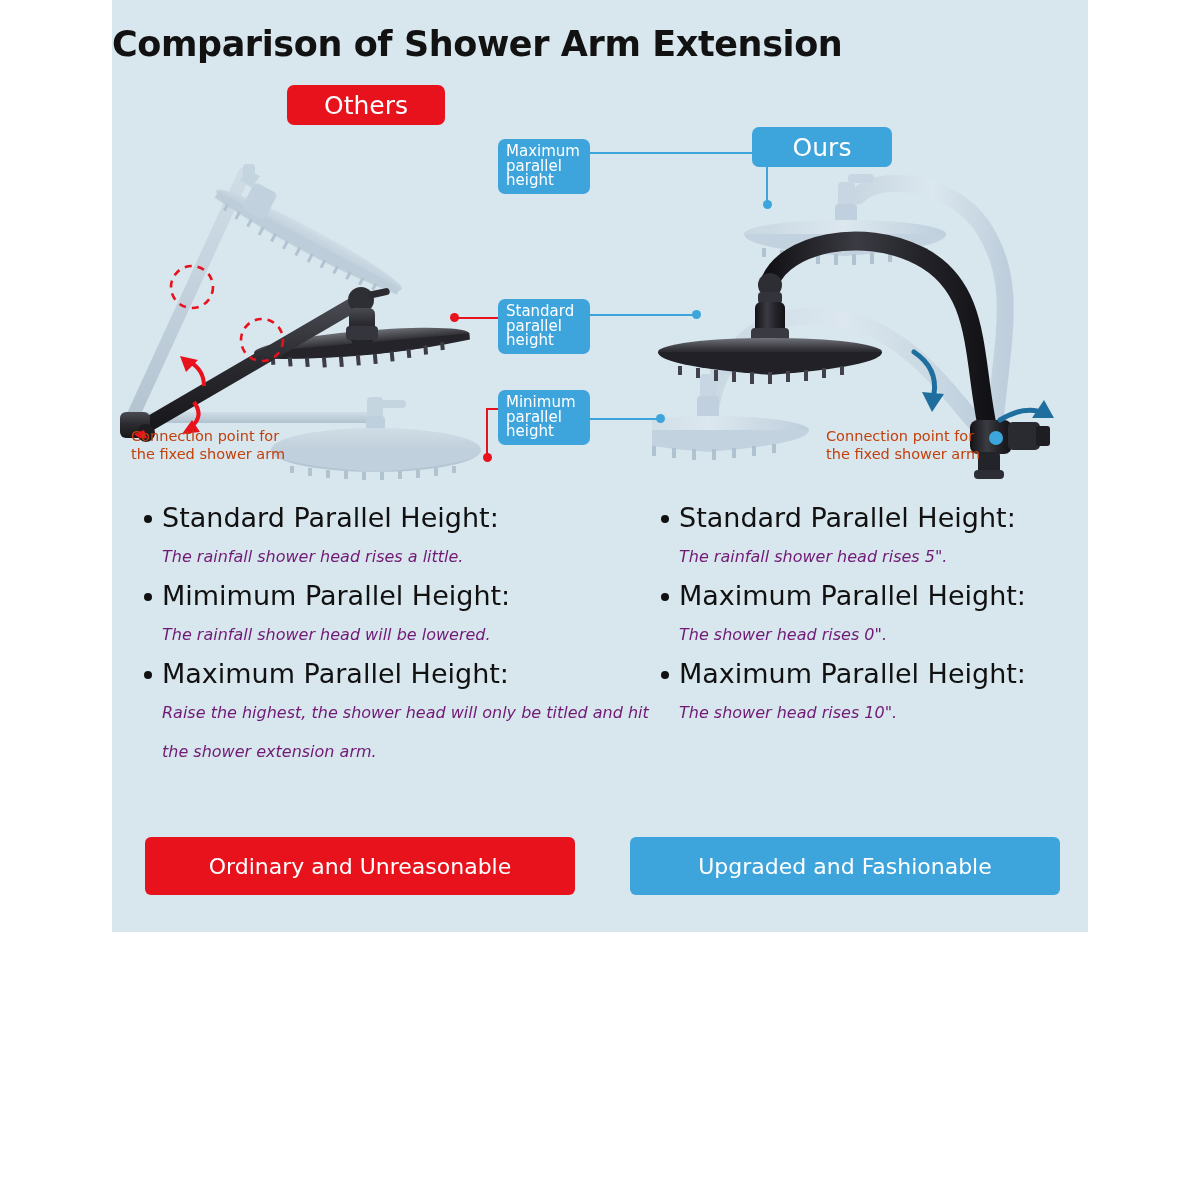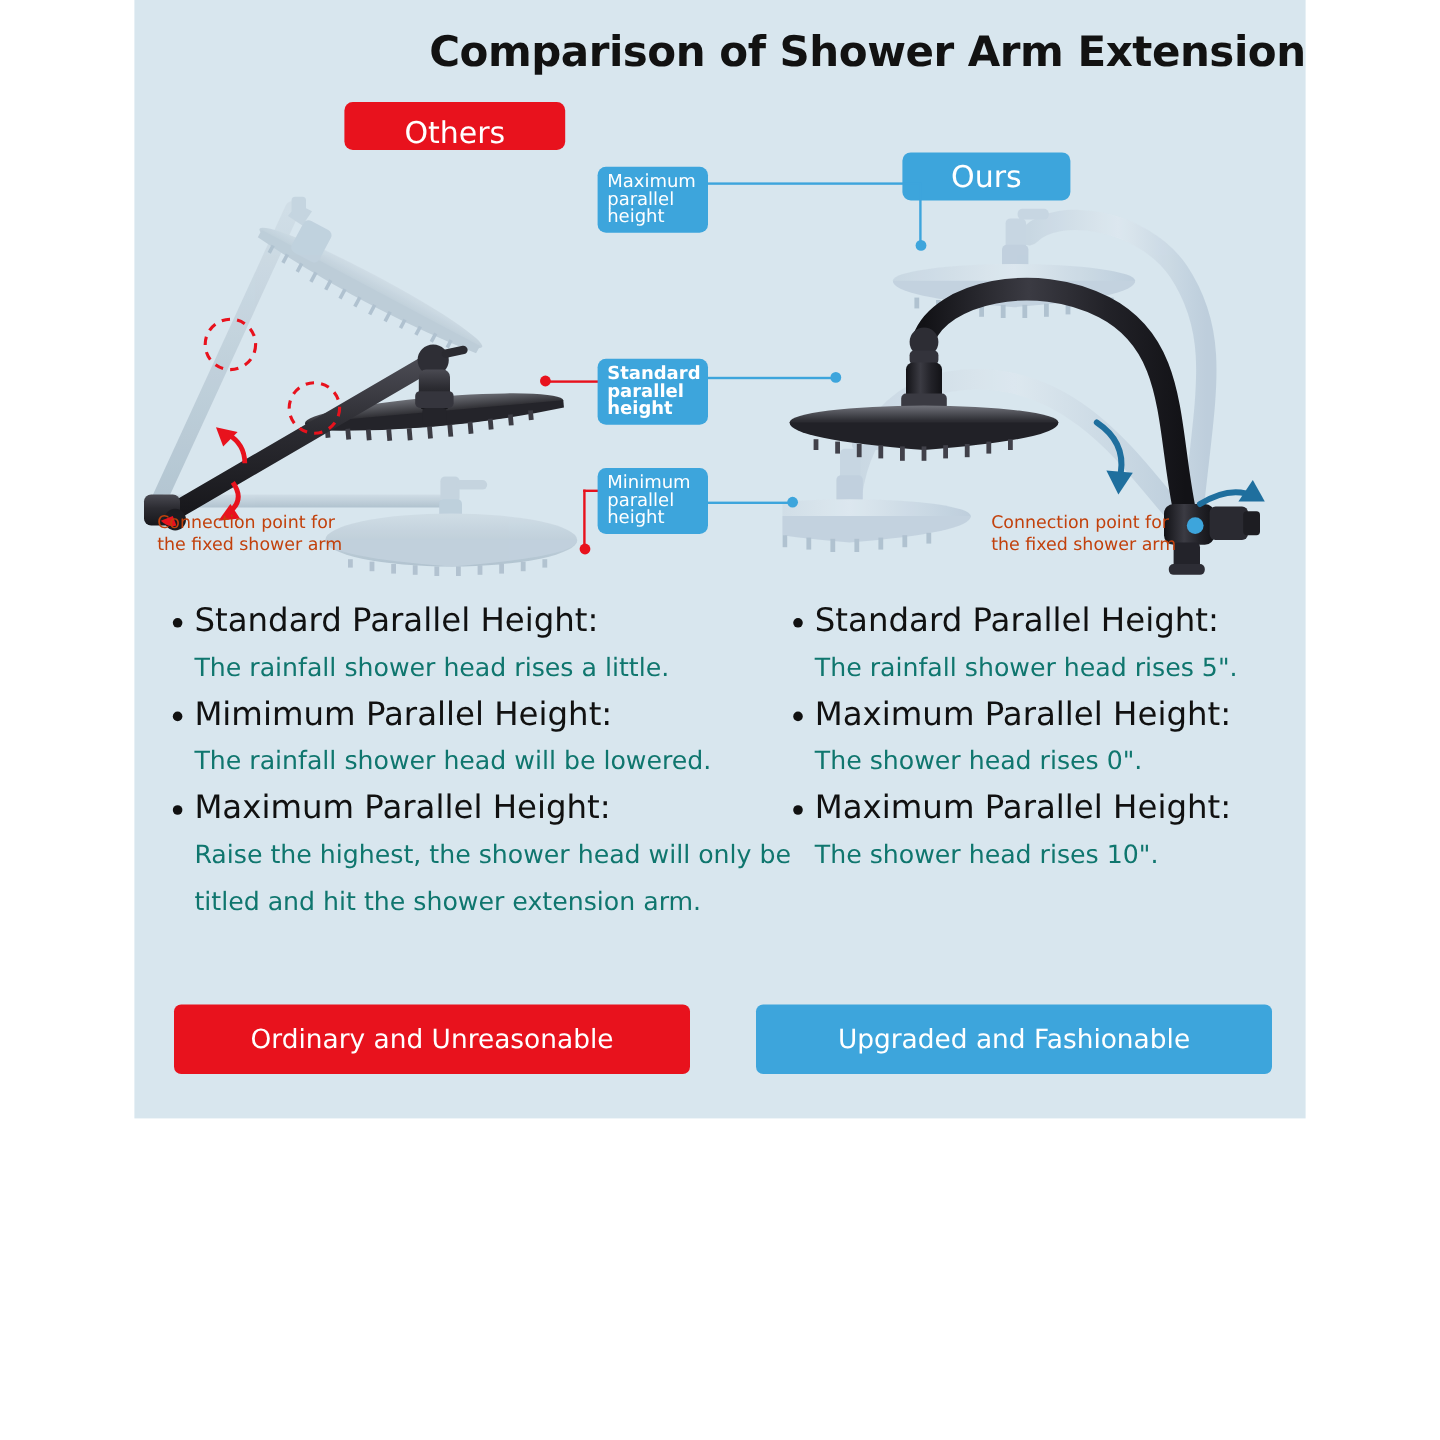--- a/index.html
+++ b/index.html
@@ -5,42 +5,42 @@
   html,body{margin:0;padding:0;background:#ffffff;}
   body{width:1200px;height:1200px;font-family:"DejaVu Sans","Liberation Sans",sans-serif;}
 
   #panel{
     position:absolute;left:112px;top:0;width:976px;height:932px;
     background:#d8e6ee;overflow:hidden;
   }
 
   
   #title{
-    position:absolute;left:0;top:24px;width:976px;text-align:right;
+    position:absolute;left:0;top:24px;width:976px;text-align:left;
     font-size:35px;font-weight:bold;color:#121212;letter-spacing:-0.4px;
     font-family:"DejaVu Sans","Liberation Sans",sans-serif;
   }
 
   
   .hbadge{
     position:absolute;height:40px;border-radius:7px;
     display:flex;align-items:center;justify-content:center;
     color:#ffffff;font-size:25px;
   }
-  #badge-others{left:175px;top:85px;width:184px;background:#e8121d;align-items:flex-end;}
+  #badge-others{left:175px;top:85px;width:158px;background:#e8121d;}
   #badge-ours{left:640px;top:85px;width:140px;background:#3da5dc;margin-top:42px;}
 
   
   .chip{
     position:absolute;background:#3da5dc;border-radius:7px;
     color:#ffffff;font-size:15px;line-height:14.5px;
     padding:5px 8px 6px 8px;width:76px;
   }
   #chip-max{left:386px;top:139px;}
-  #chip-std{left:386px;top:299px;font-weight:bold;}
+  #chip-std{left:386px;top:299px;}
   #chip-min{left:386px;top:390px;}
 
   
   .ln{position:absolute;background:#3da5dc;}
   .lnr{position:absolute;background:#e8121d;}
   .dot{position:absolute;width:9px;height:9px;border-radius:50%;background:#3da5dc;}
   .dotr{position:absolute;width:9px;height:9px;border-radius:50%;background:#e8121d;}
 
   
   .caption{
@@ -55,21 +55,21 @@
   #col-right{left:545px;width:430px;}
   .bullet{margin:0 0 0 0;padding:0;}
   .bhead{
     display:block;font-size:27px;line-height:39px;color:#111111;
     position:relative;padding-left:22px;white-space:nowrap;
   }
   .bhead:before{
     content:"";position:absolute;left:4px;top:17px;
     width:8px;height:8px;border-radius:50%;background:#111111;
   }
-  .bbody{display:block;font-size:21px;line-height:39px;color:#0f766e;padding-left:22px;}
+  .bbody{display:block;font-size:16px;line-height:39px;color:#701a75;padding-left:22px;font-style:italic;}
 
   
   .fbanner{
     position:absolute;top:837px;height:58px;border-radius:6px;
     display:flex;align-items:center;justify-content:center;
     color:#ffffff;font-size:22px;
   }
   #foot-left{left:33px;width:430px;background:#e8121d;}
   #foot-right{left:518px;width:430px;background:#3da5dc;}
 

